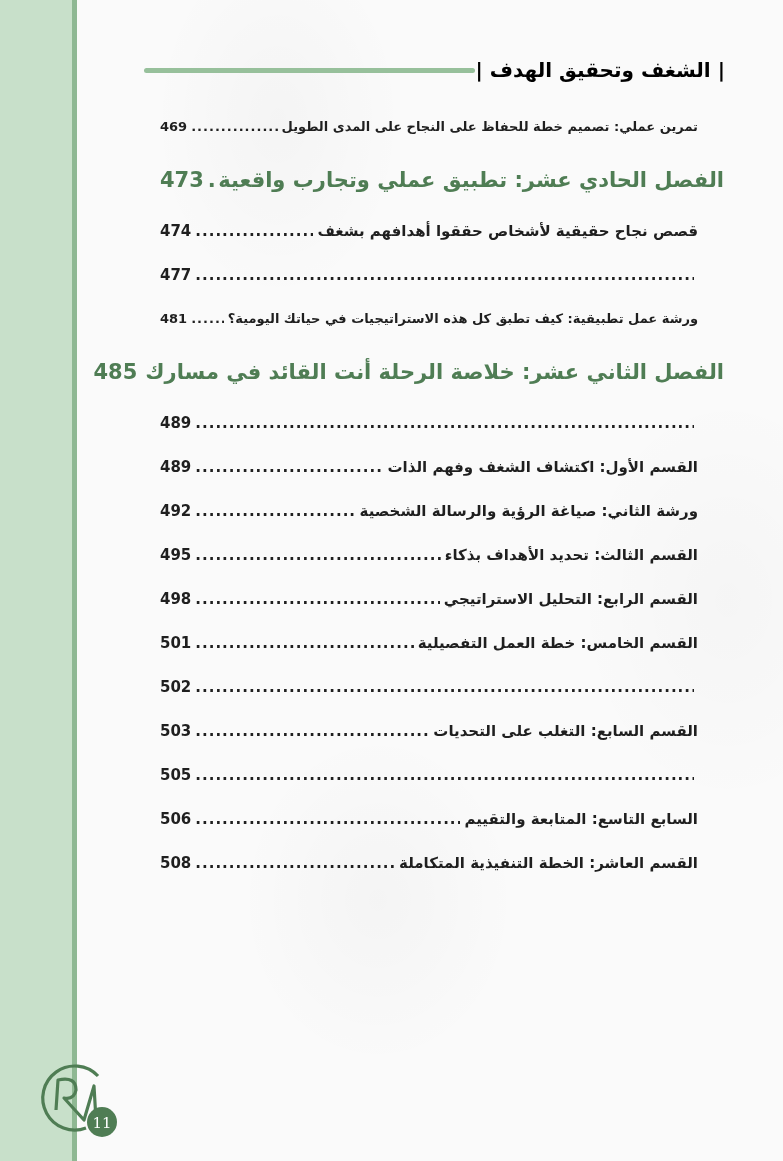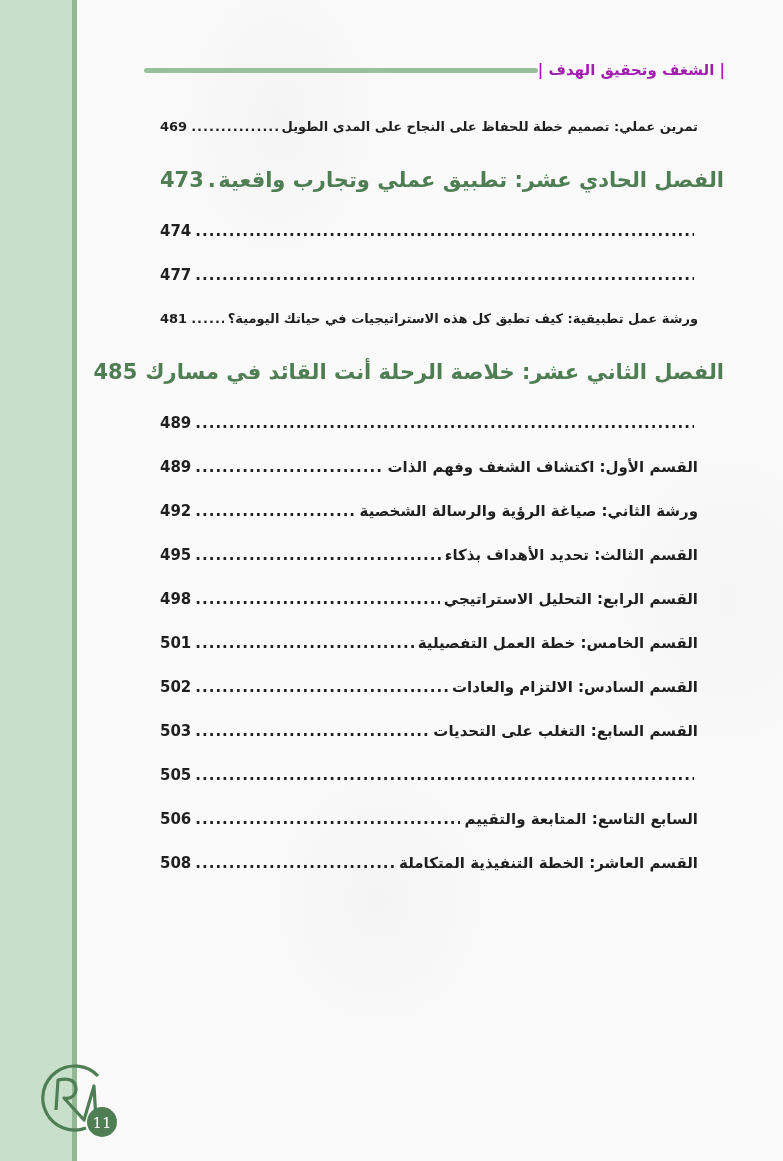--- a/index.html
+++ b/index.html
@@ -26,21 +26,21 @@
   }
   .header {
     position: absolute; top: 58px; left: 130px; right: 58px; height: 24px;
     display: flex; align-items: center; direction: rtl;
   }
   .header-bar {
     flex: 1; height: 5px; background: #97c09b; border-radius: 3px;
     margin-left: 14px;
   }
   .header-title {
-    color: #a21caf; font-size: 15px; font-weight: bold; white-space: nowrap;
+    color: #000000; font-size: 20px; font-weight: bold; white-space: nowrap;
   }
   .toc {
     position: absolute; top: 112px; left: 160px; width: 538px;
     direction: rtl;
   }
   .toc-row {
     display: flex; align-items: baseline; direction: rtl;
     color: #1f1f1f; font-weight: bold; font-size: 15px;
     height: 44px; line-height: 30px;
   }
@@ -79,20 +79,21 @@
       <span class="toc-title">تمرين عملي: تصميم خطة للحفاظ على النجاح على المدى الطويل</span>
       <span class="toc-dots"></span>
       <span class="toc-page">469</span>
     </div>
     <div class="toc-row chapter">
       <span class="toc-title">الفصل الحادي عشر: تطبيق عملي وتجارب واقعية</span>
       <span class="toc-dots"></span>
       <span class="toc-page">473</span>
     </div>
     <div class="toc-row">
+      <span class="toc-title">قصص نجاح حقيقية لأشخاص حققوا أهدافهم بشغف</span>
       <span class="toc-dots"></span>
       <span class="toc-page">474</span>
     </div>
     <div class="toc-row">
       <span class="toc-dots"></span>
       <span class="toc-page">477</span>
     </div>
     <div class="toc-row small">
       <span class="toc-title">ورشة عمل تطبيقية: كيف تطبق كل هذه الاستراتيجيات في حياتك اليومية؟</span>
       <span class="toc-dots"></span>
@@ -126,21 +127,20 @@
       <span class="toc-title">القسم الرابع: التحليل الاستراتيجي</span>
       <span class="toc-dots"></span>
       <span class="toc-page">498</span>
     </div>
     <div class="toc-row">
       <span class="toc-title">القسم الخامس: خطة العمل التفصيلية</span>
       <span class="toc-dots"></span>
       <span class="toc-page">501</span>
     </div>
     <div class="toc-row">
-      <span class="toc-title">القسم السادس: الالتزام والعادات</span>
       <span class="toc-dots"></span>
       <span class="toc-page">502</span>
     </div>
     <div class="toc-row">
       <span class="toc-title">القسم السابع: التغلب على التحديات</span>
       <span class="toc-dots"></span>
       <span class="toc-page">503</span>
     </div>
     <div class="toc-row">
       <span class="toc-dots"></span>

